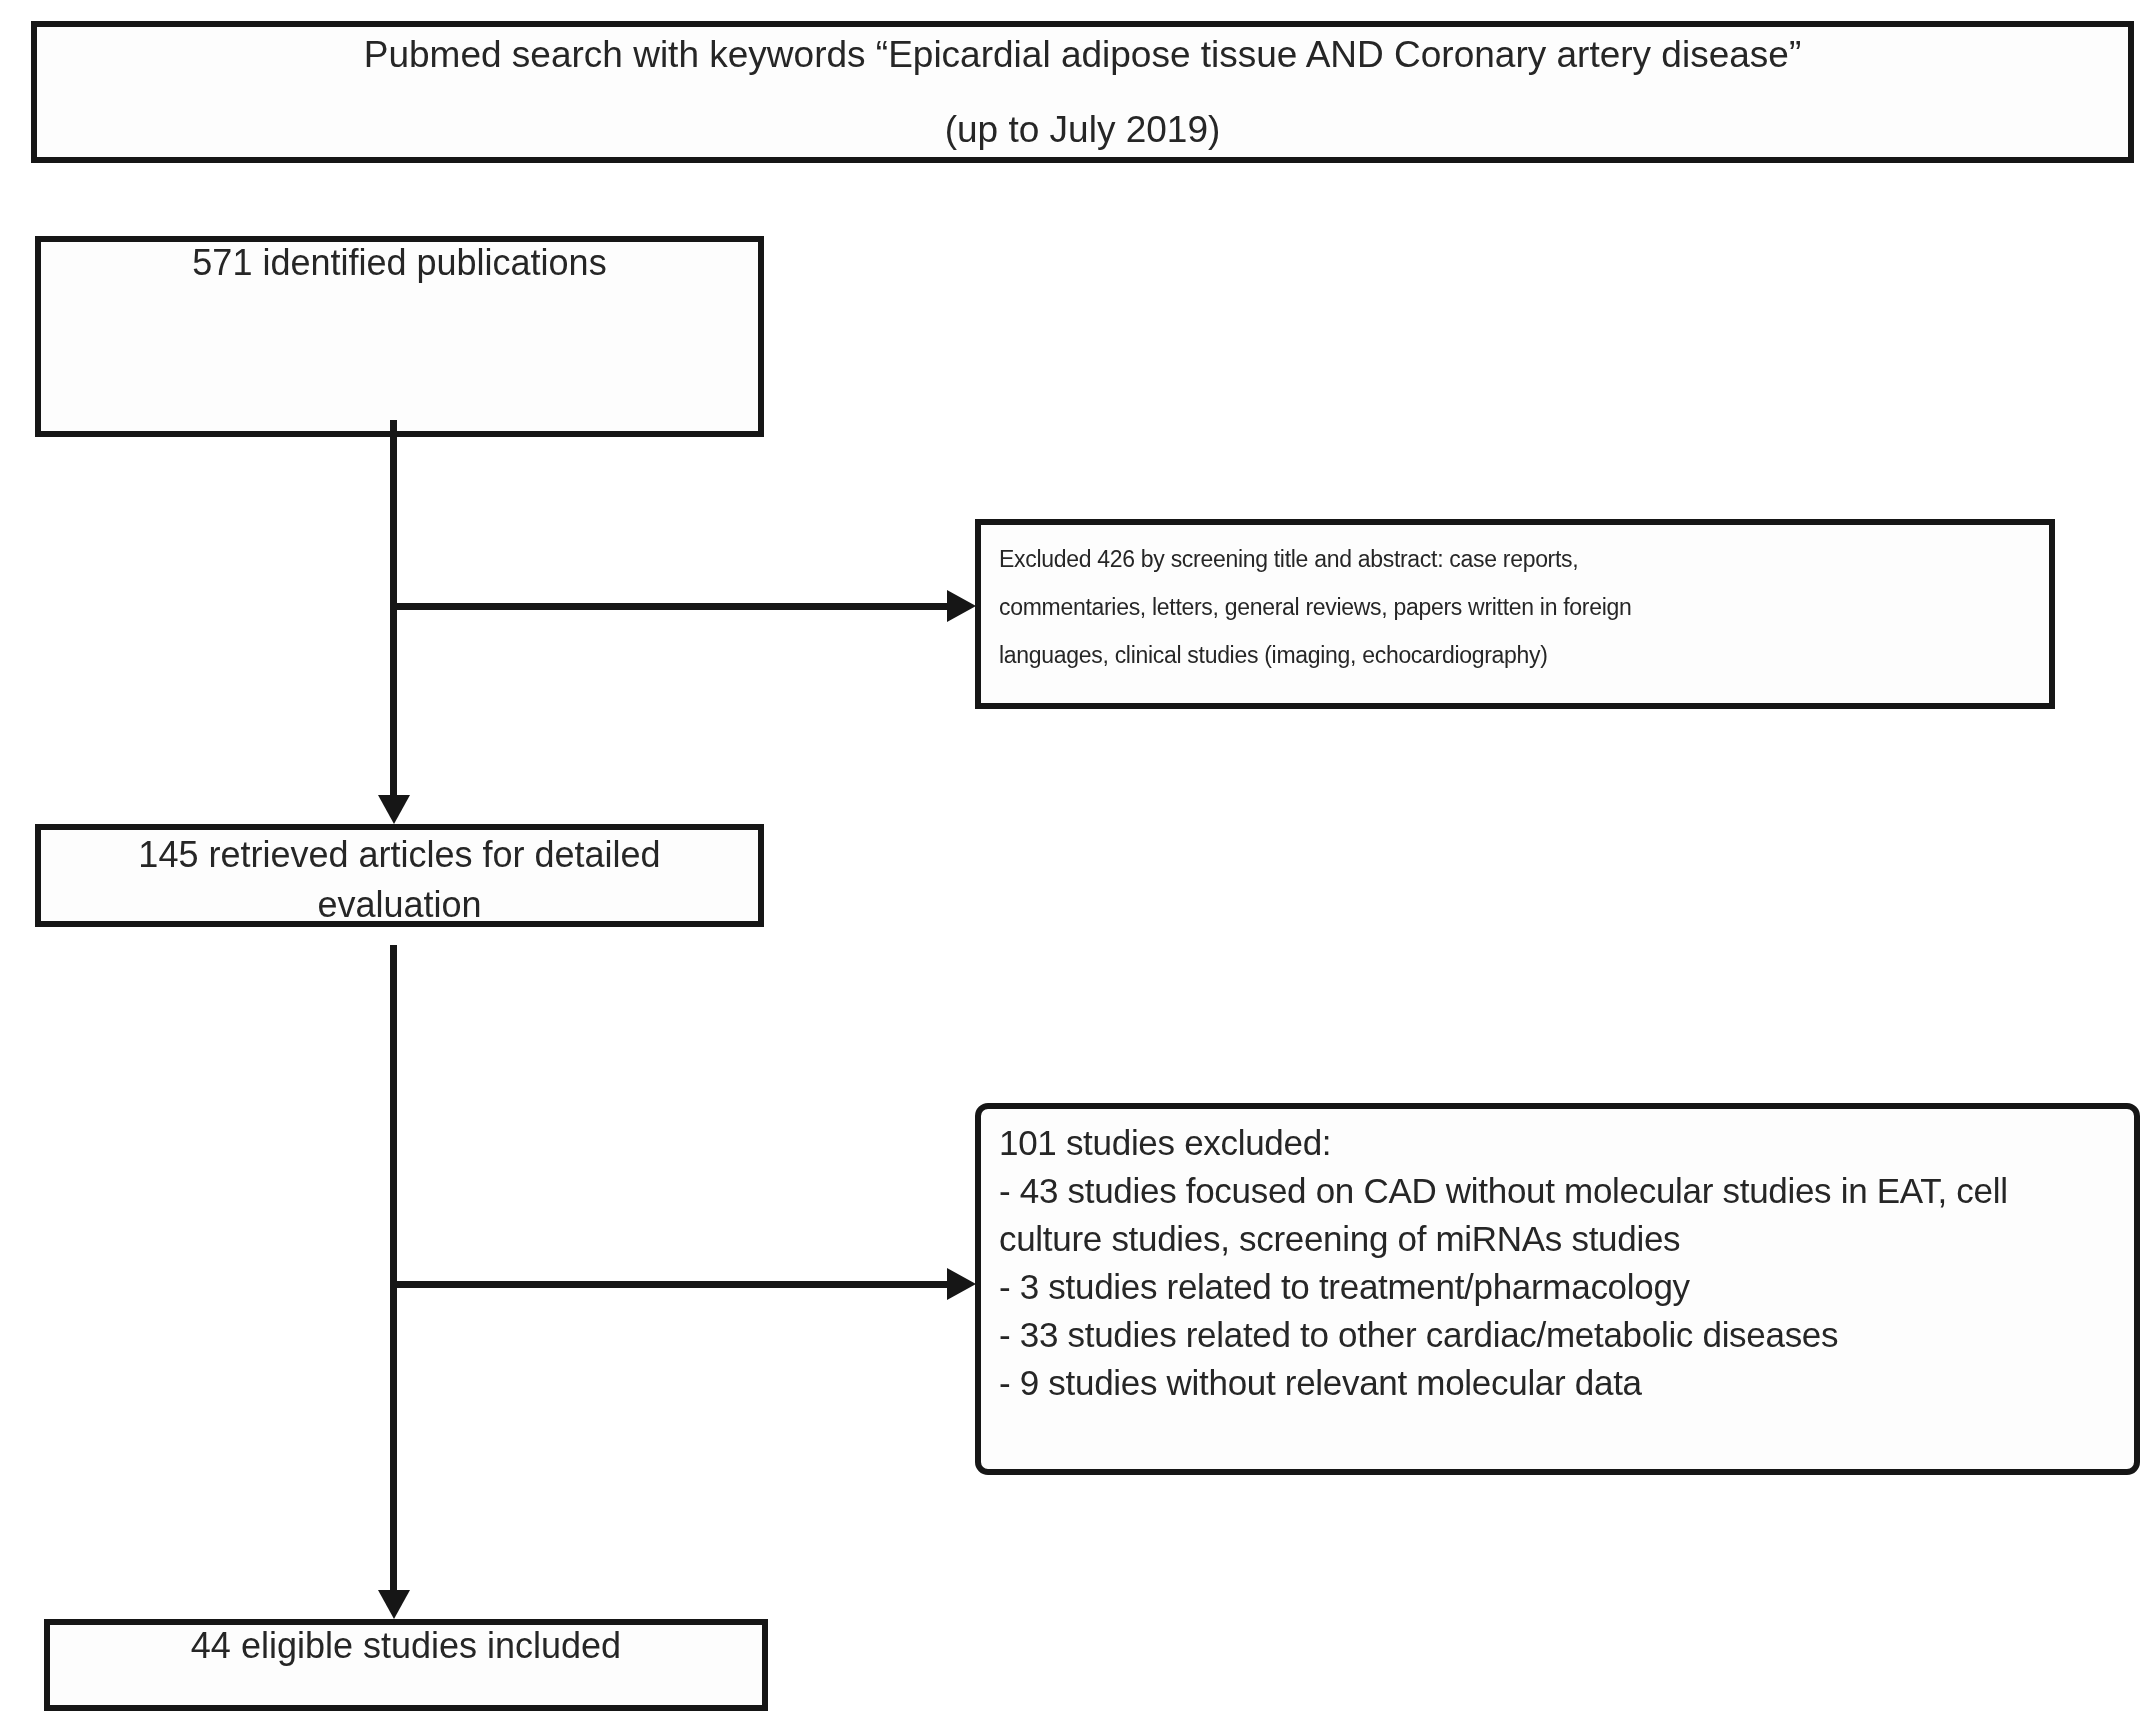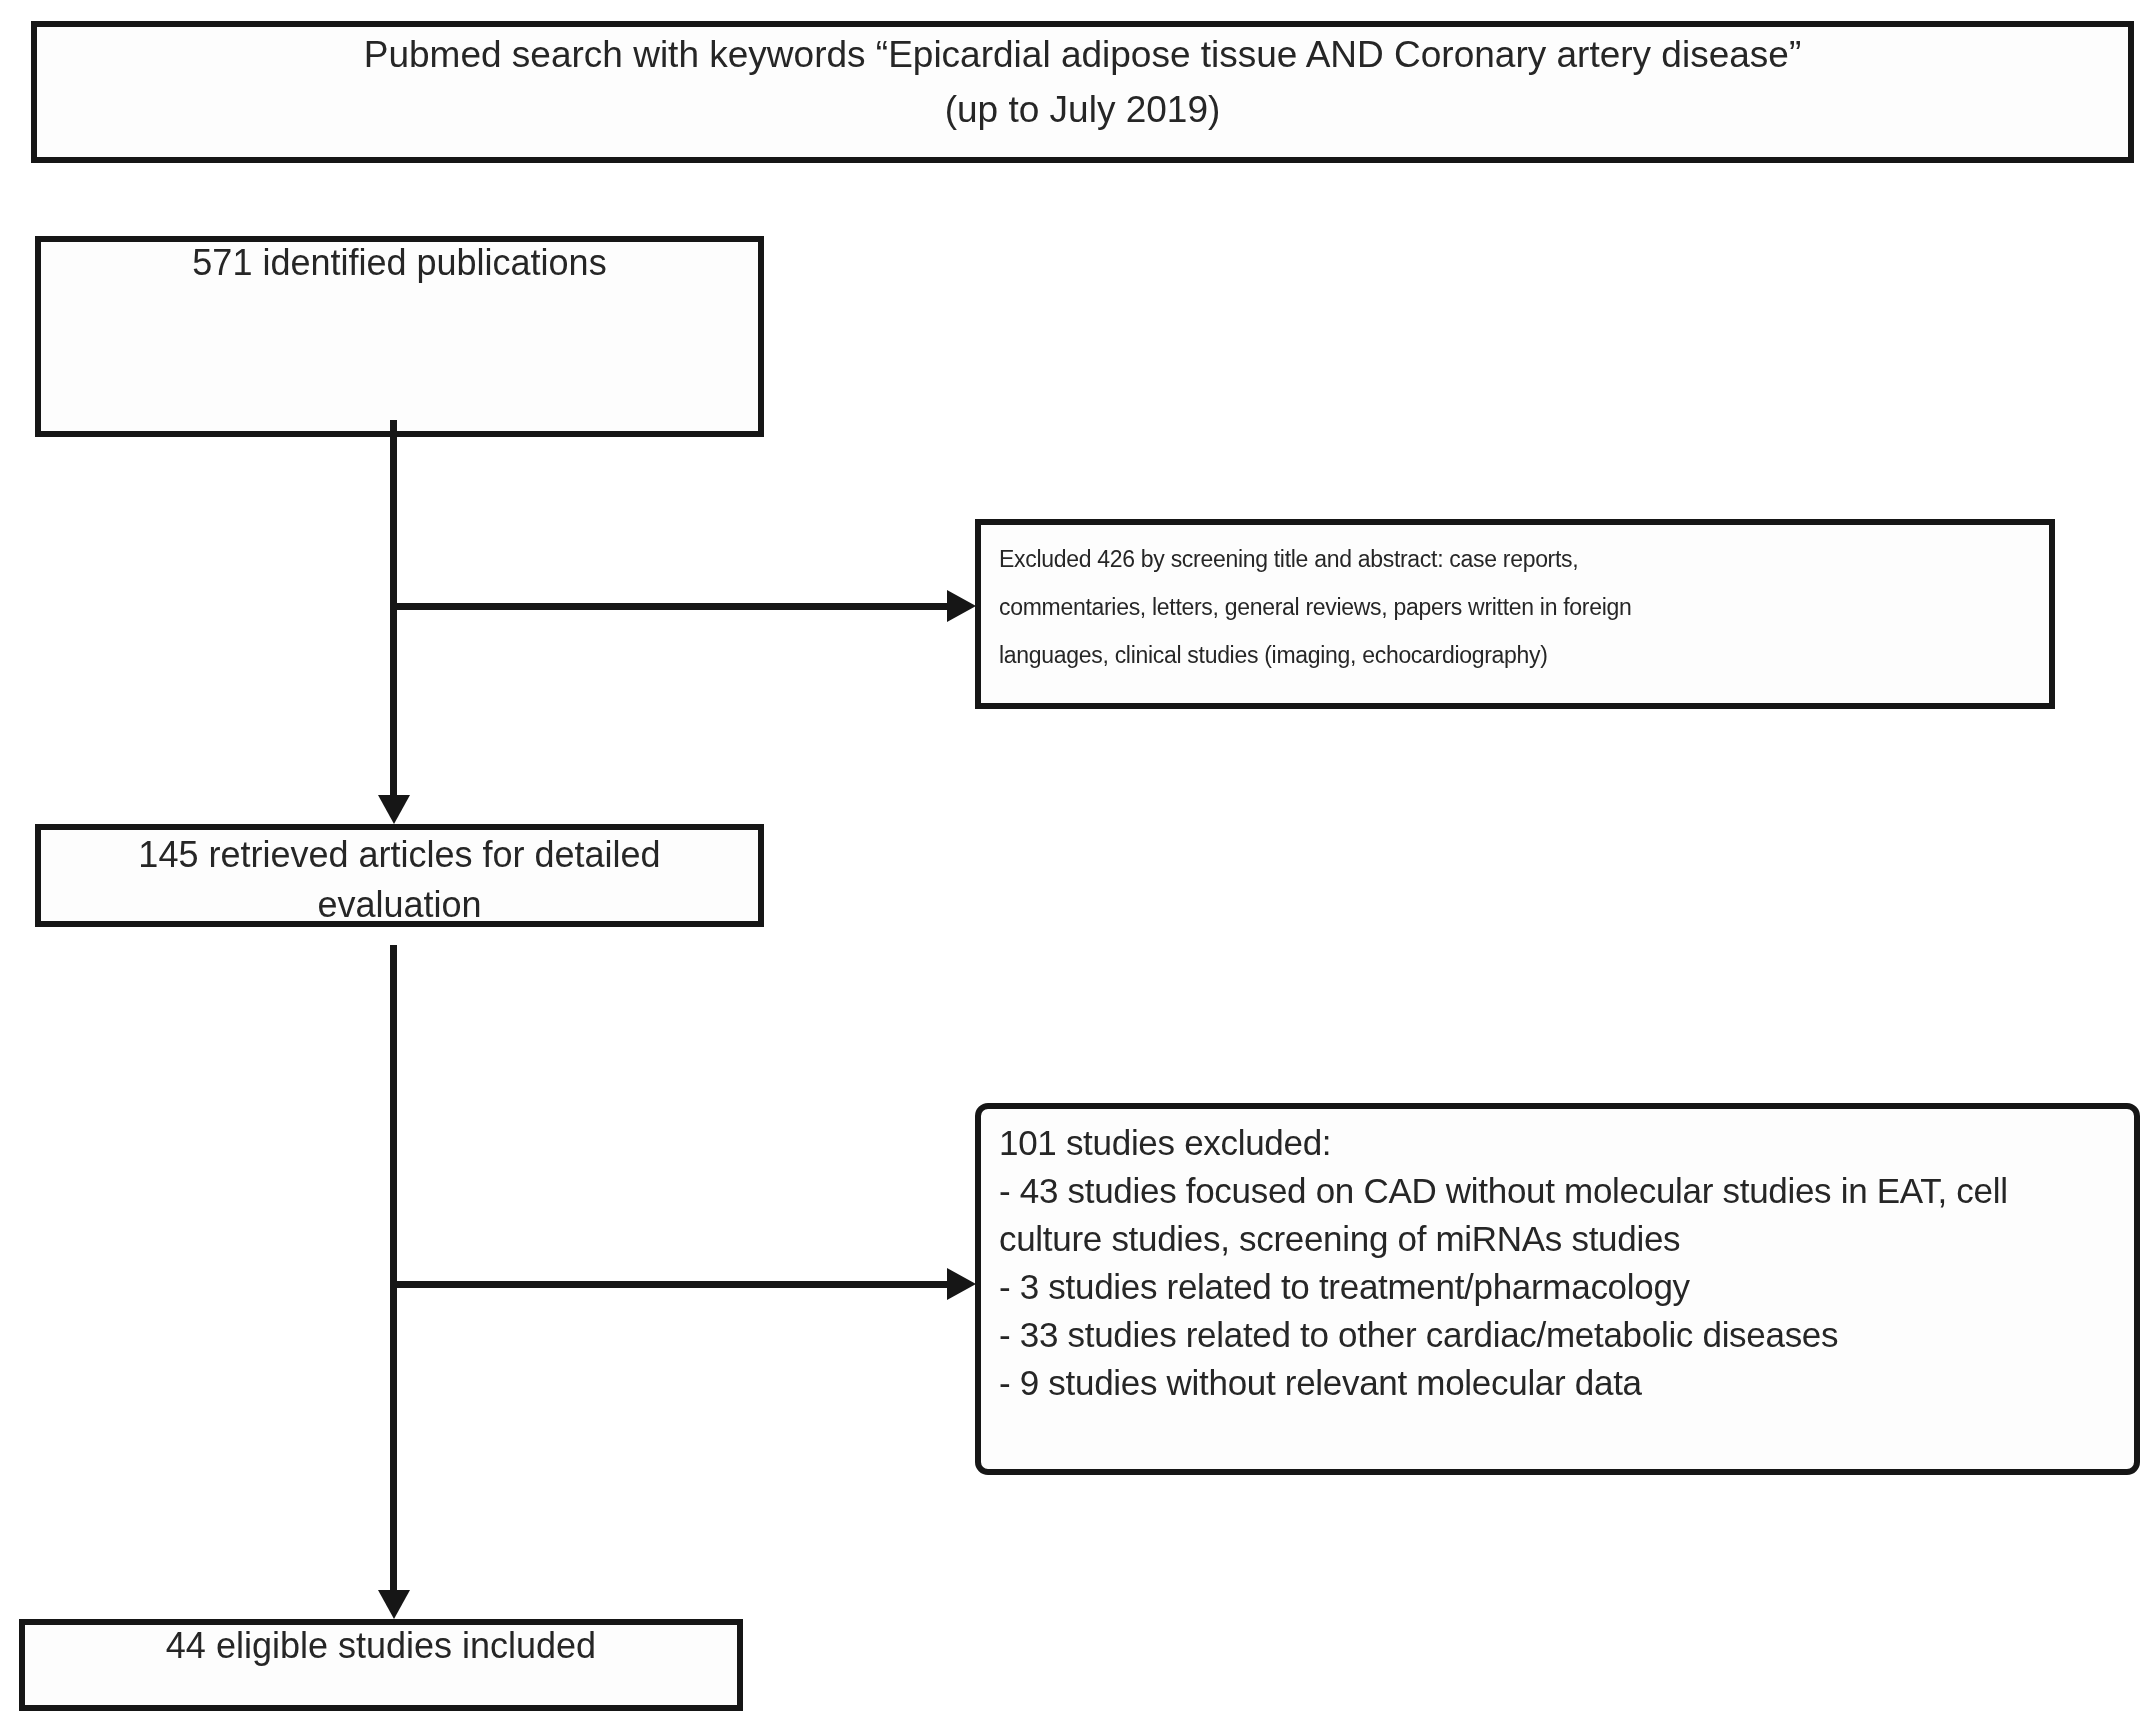--- a/index.html
+++ b/index.html
@@ -17,21 +17,21 @@
   }
   .box {
     position: absolute;
     box-sizing: border-box;
     border: 6.3px solid #161616;
     background: #fdfdfd;
   }
   .center-box {
     display: flex;
     flex-direction: column;
-    justify-content: flex-start;
+    justify-content: space-between;
     align-items: center;
     text-align: center;
   }
   .top-box {
     left: 31px; top: 21px;
     width: 2103px; height: 142px;
     font-size: 37px;
     line-height: 55px;
   }
   .box-identified {
@@ -56,21 +56,21 @@
   .box-detailed-excluded {
     left: 975px; top: 1103px;
     width: 1165px; height: 372px;
     font-size: 35px;
     line-height: 48px;
     letter-spacing: -0.3px;
     padding: 9.8px 12.6px 9.8px 18px;
     border-radius: 13px;
   }
   .box-included {
-    left: 19px; top: 1619px;
+    left: 44px; top: 1619px;
     width: 724px; height: 92px;
     font-size: 36px;
   }
   .line {
     position: absolute;
     background: #161616;
   }
   .v-line-1 { left: 390px; top: 420px; width: 7px; height: 378px; }
   .v-line-2 { left: 390px; top: 945px; width: 7px; height: 647px; }
   .h-line-1 { left: 390px; top: 603px; width: 559px; height: 7px; }

